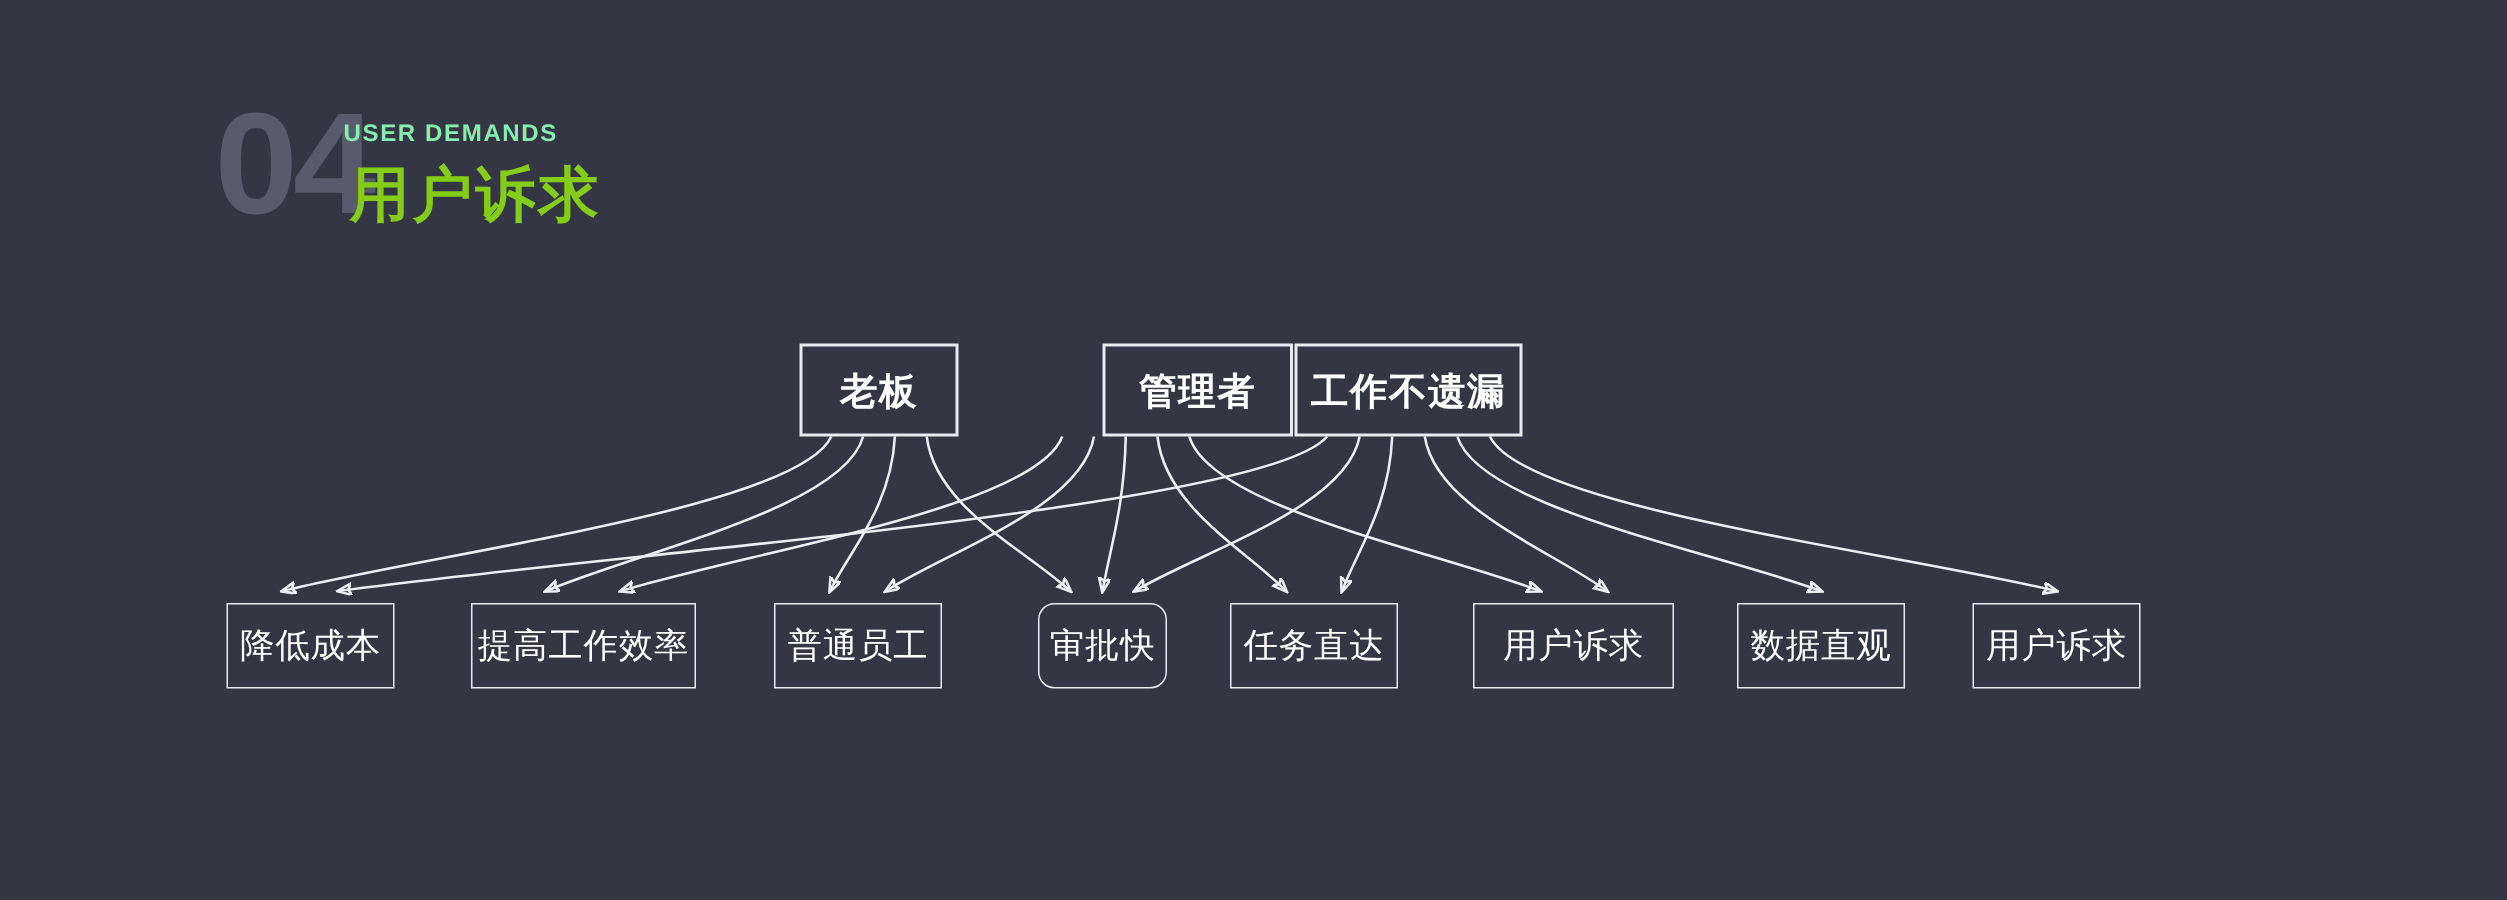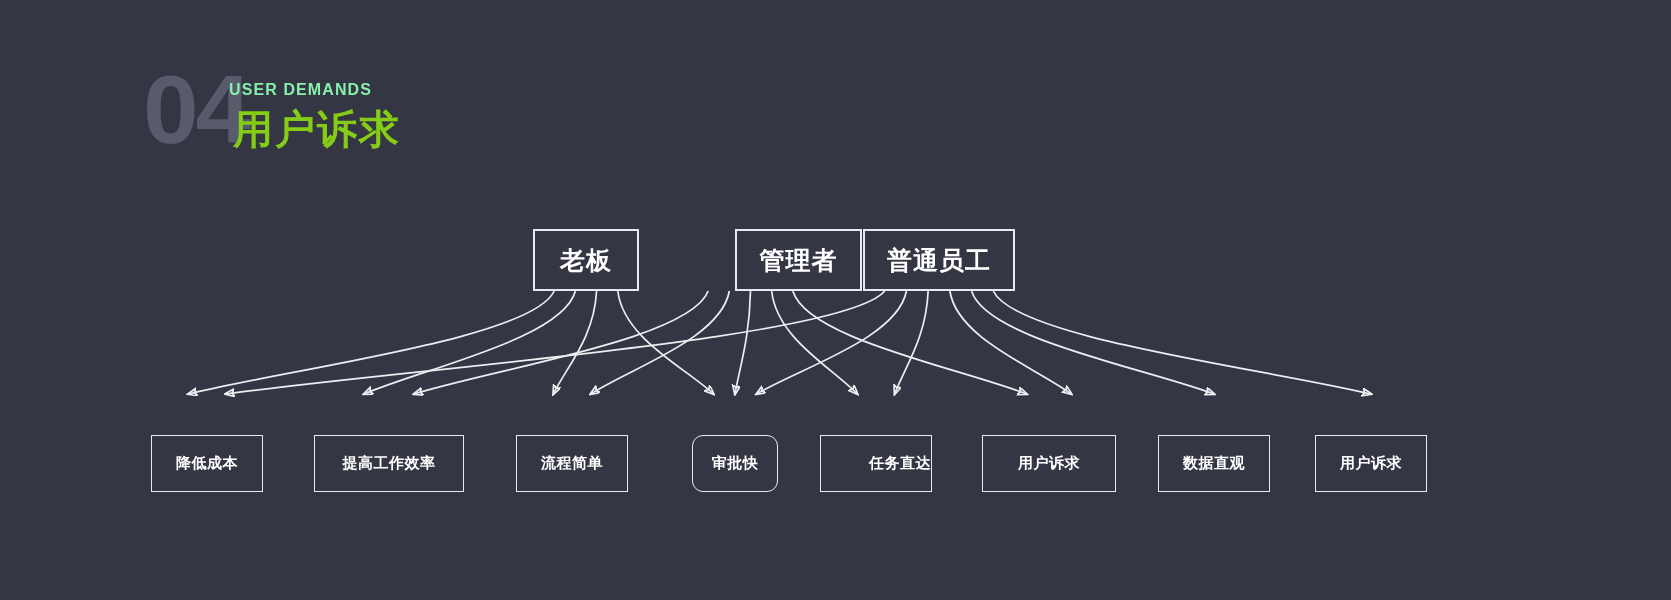--- a/index.html
+++ b/index.html
@@ -90,25 +90,24 @@
 
   .node.top {
     height: 62px;
     font-size: 25px;
     font-weight: bold;
     letter-spacing: 1px;
   }
 
   .node.bottom {
     height: 57px;
-    font-size: 15px;
-    font-weight: bold;
+    font-size: 23px;
+    font-weight: normal;
     letter-spacing: 0.5px;
     border-width: 1.6px;
-    margin-top: 33px;
   }
 
   svg#edges {
     position: absolute;
     left: 0;
     top: 0;
     width: 1671px;
     height: 600px;
     pointer-events: none;
   }
@@ -156,35 +155,35 @@
         </g>
     </svg>
     <div id="nodes-layer">
         <div class="node top" style="left: 529px; top: 229px; width: 106px; height: 62px;">
           <span>老板</span>
         </div>
         <div class="node top" style="left: 683px; top: 229px; width: 127px; height: 62px; margin-left: 48px;">
           <span>管理者</span>
         </div>
         <div class="node top" style="left: 859px; top: 229px; width: 152px; height: 62px;">
-          <span>普通员工</span>
+          <span>工作不遗漏</span>
         </div>
         <div class="node bottom" style="left: 147px; top: 402px; width: 112px; height: 57px;">
           <span>降低成本</span>
         </div>
         <div class="node bottom" style="left: 310px; top: 402px; width: 150px; height: 57px;">
           <span>提高工作效率</span>
         </div>
         <div class="node bottom" style="left: 512px; top: 402px; width: 112px; height: 57px;">
-          <span>流程简单</span>
+          <span>普通员工</span>
         </div>
         <div class="node bottom" style="left: 688px; top: 402px; width: 86px; height: 57px; border-radius: 11px;">
           <span>审批快</span>
         </div>
-        <div class="node bottom" style="left: 816px; top: 402px; width: 112px; height: 57px; justify-content: flex-end;">
+        <div class="node bottom" style="left: 816px; top: 402px; width: 112px; height: 57px;">
           <span>任务直达</span>
         </div>
         <div class="node bottom" style="left: 978px; top: 402px; width: 134px; height: 57px;">
           <span>用户诉求</span>
         </div>
         <div class="node bottom" style="left: 1154px; top: 402px; width: 112px; height: 57px;">
           <span>数据直观</span>
         </div>
         <div class="node bottom" style="left: 1311px; top: 402px; width: 112px; height: 57px;">
           <span>用户诉求</span>

